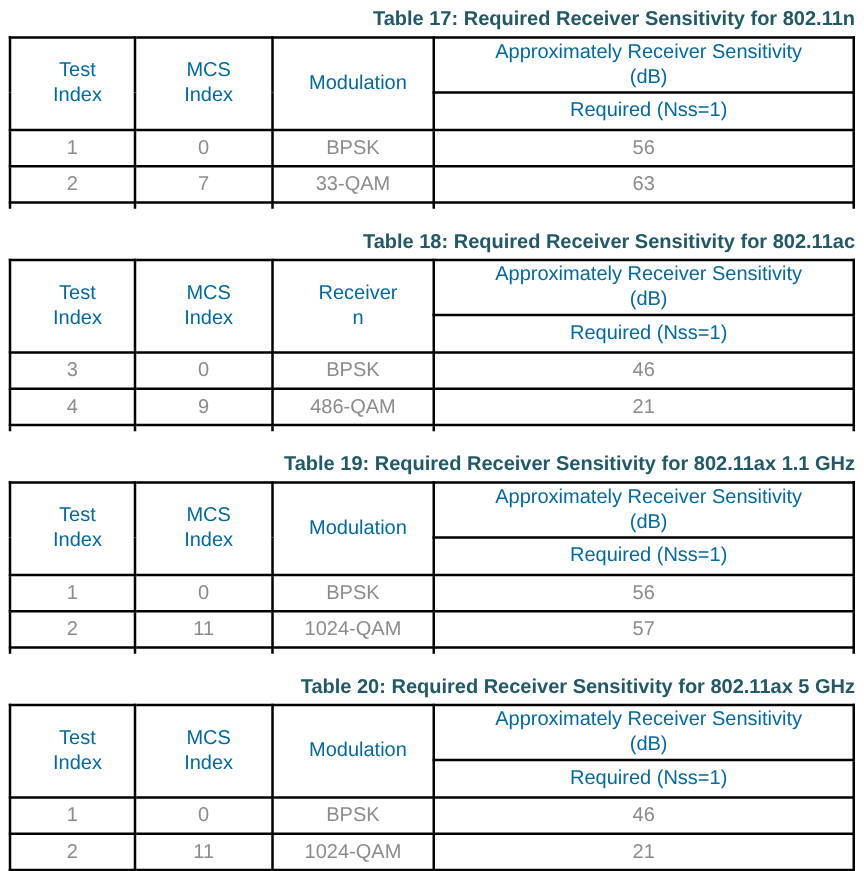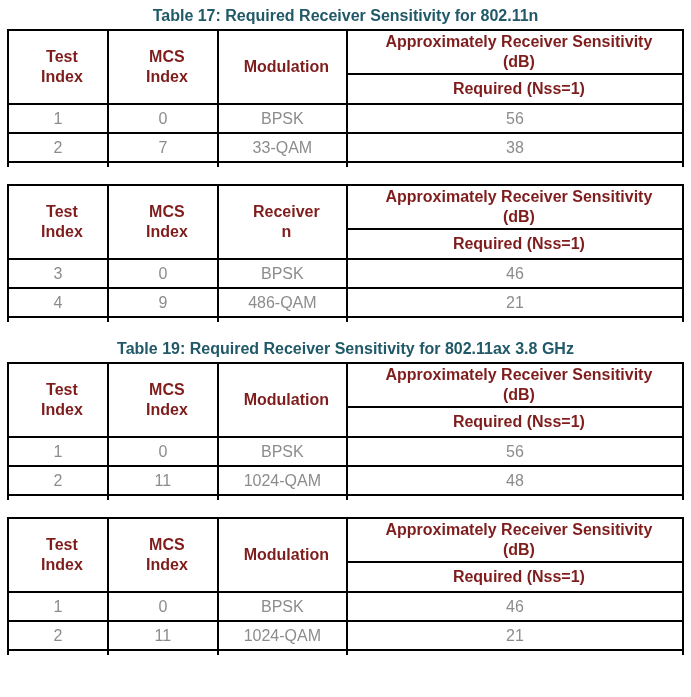--- a/index.html
+++ b/index.html
@@ -11,21 +11,21 @@
   .page {
     width: 691px;
     height: 697px;
     box-sizing: border-box;
     padding: 6px 7px 0 7px;
     overflow: hidden;
     background: #ffffff;
   }
   .block { margin-bottom: 17px; }
   .tbl-title {
-    text-align: center;
+    text-align: right;
     font-weight: bold;
     font-size: 16px;
     color: #215968;
     margin-bottom: 4px;
     line-height: 19px;
   }
   table.tbl {
     border-collapse: collapse;
     width: 100%;
     table-layout: fixed;
@@ -38,22 +38,22 @@
     border: 2px solid #000000;
     text-align: center;
     vertical-align: middle;
     font-size: 16px;
     color: #8c8c8c;
     padding: 1px 3px;
     line-height: 20px;
     overflow: hidden;
   }
   table.tbl td.hdr {
-    font-weight: bold;
-    color: #7f1d1d;
+    font-weight: normal;
+    color: #0369a1;
     white-space: pre-line;
     padding-left: 11px;
   }
   tr.r-hdr-top { height: 39px; }
   tr.r-hdr-sub { height: 30px; }
   tr.r-data    { height: 29px; }
   td.top4 { border-bottom-width: 1px; }
   td.sub4 { border-top-width: 1px; }
   tr.r-stub { height: 4px; }
   tr.r-stub td {
@@ -92,33 +92,34 @@
         <tr class="r-data">
           <td>1</td>
           <td>0</td>
           <td>BPSK</td>
           <td>56</td>
         </tr>
         <tr class="r-data">
           <td>2</td>
           <td>7</td>
           <td>33-QAM</td>
-          <td>38</td>
-        </tr>
-        <tr class="r-stub">
-            <td></td>
-            <td></td>
-            <td></td>
-            <td></td>
-          </tr>
-      </tbody>
-    </table>
-  </div>
-
-  <div class="block">
+          <td>63</td>
+        </tr>
+        <tr class="r-stub">
+            <td></td>
+            <td></td>
+            <td></td>
+            <td></td>
+          </tr>
+      </tbody>
+    </table>
+  </div>
+
+  <div class="block">
+    <div class="tbl-title">Table 18: Required Receiver Sensitivity for 802.11ac</div>
     <table class="tbl">
       <colgroup>
           <col class="c1">
           <col class="c2">
           <col class="c3">
           <col class="c4">
         </colgroup>
       <tbody>
         <tr class="r-hdr-top">
           <td rowspan="2" class="hdr">Test
@@ -149,21 +150,21 @@
             <td></td>
             <td></td>
             <td></td>
             <td></td>
           </tr>
       </tbody>
     </table>
   </div>
 
   <div class="block">
-    <div class="tbl-title">Table 19: Required Receiver Sensitivity for 802.11ax 3.8 GHz</div>
+    <div class="tbl-title">Table 19: Required Receiver Sensitivity for 802.11ax 1.1 GHz</div>
     <table class="tbl">
       <colgroup>
           <col class="c1">
           <col class="c2">
           <col class="c3">
           <col class="c4">
         </colgroup>
       <tbody>
         <tr class="r-hdr-top">
           <td rowspan="2" class="hdr">Test
@@ -180,33 +181,34 @@
         <tr class="r-data">
           <td>1</td>
           <td>0</td>
           <td>BPSK</td>
           <td>56</td>
         </tr>
         <tr class="r-data">
           <td>2</td>
           <td>11</td>
           <td>1024-QAM</td>
-          <td>48</td>
-        </tr>
-        <tr class="r-stub">
-            <td></td>
-            <td></td>
-            <td></td>
-            <td></td>
-          </tr>
-      </tbody>
-    </table>
-  </div>
-
-  <div class="block">
+          <td>57</td>
+        </tr>
+        <tr class="r-stub">
+            <td></td>
+            <td></td>
+            <td></td>
+            <td></td>
+          </tr>
+      </tbody>
+    </table>
+  </div>
+
+  <div class="block">
+    <div class="tbl-title">Table 20: Required Receiver Sensitivity for 802.11ax 5 GHz</div>
     <table class="tbl">
       <colgroup>
           <col class="c1">
           <col class="c2">
           <col class="c3">
           <col class="c4">
         </colgroup>
       <tbody>
         <tr class="r-hdr-top">
           <td rowspan="2" class="hdr">Test

